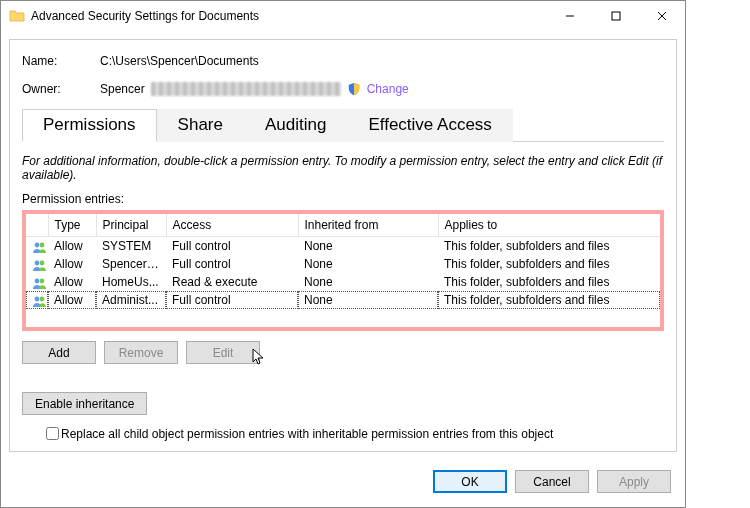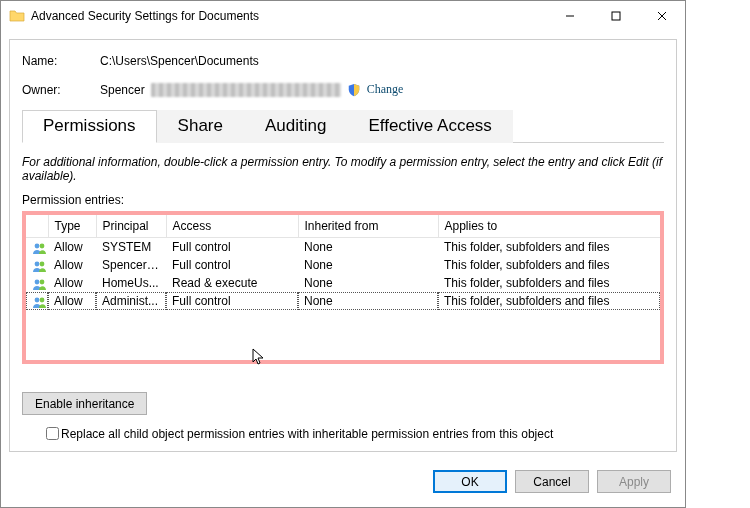--- a/index.html
+++ b/index.html
@@ -41,21 +41,21 @@
     padding: 10px 12px 10px 12px;
     display: flex;
     flex-direction: column;
     overflow: hidden;
   }
   .kv-row { display: flex; align-items: center; margin: 4px 0 10px 0; }
   .kv-label { width: 78px; }
   .owner-val { display: inline-flex; align-items: center; gap: 6px; }
   .blur { display:inline-block; width:190px; height:14px; background: repeating-linear-gradient(90deg,#bfbfbf 0 4px,#d8d8d8 4px 8px); filter: blur(1.2px); border-radius:1px; }
   .shield { width: 14px; height: 14px; }
-  .change-link { color: #0c4a6e; cursor: pointer; font-family: Liberation Serif, serif; }
+  .change-link { color: #8b5cf6; cursor: pointer; }
   .tabs { display: flex; border-bottom: 1px solid #d0d0d0; margin-top: 6px; }
   .tab {
     padding: 5px 20px 6px;
     font-size: 17px;
     background: #f3f3f3;
     border: 1px solid transparent;
     border-bottom: none;
     position: relative;
     top: 1px;
     cursor: default;
@@ -255,20 +255,25 @@
               <td>Allow</td>
               <td>Administ...</td>
               <td>Full control</td>
               <td>None</td>
               <td>This folder, subfolders and files</td>
             </tr>
           </tbody>
       </table>
     </div>
 
+    <div class="btn-row">
+      <button class="btn">Add</button>
+      <button class="btn" disabled="">Remove</button>
+      <button class="btn" disabled="">Edit</button>
+    </div>
 
     <div class="enable-row">
       <button class="btn" style="min-width:auto;">Enable inheritance</button>
     </div>
 
     <div class="chk-row">
       <input type="checkbox" style="">
       <label>Replace all child object permission entries with inheritable permission entries from this object</label>
     </div>
 

